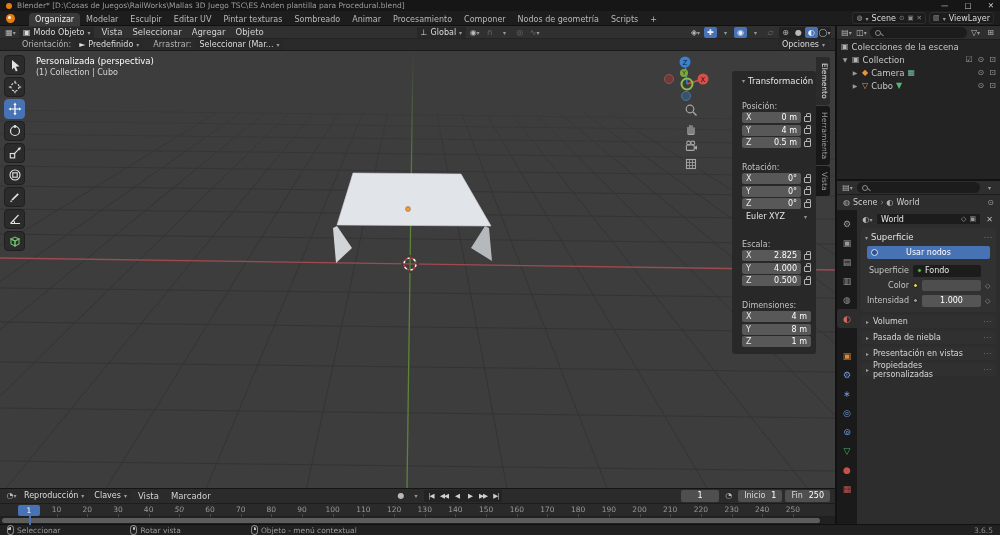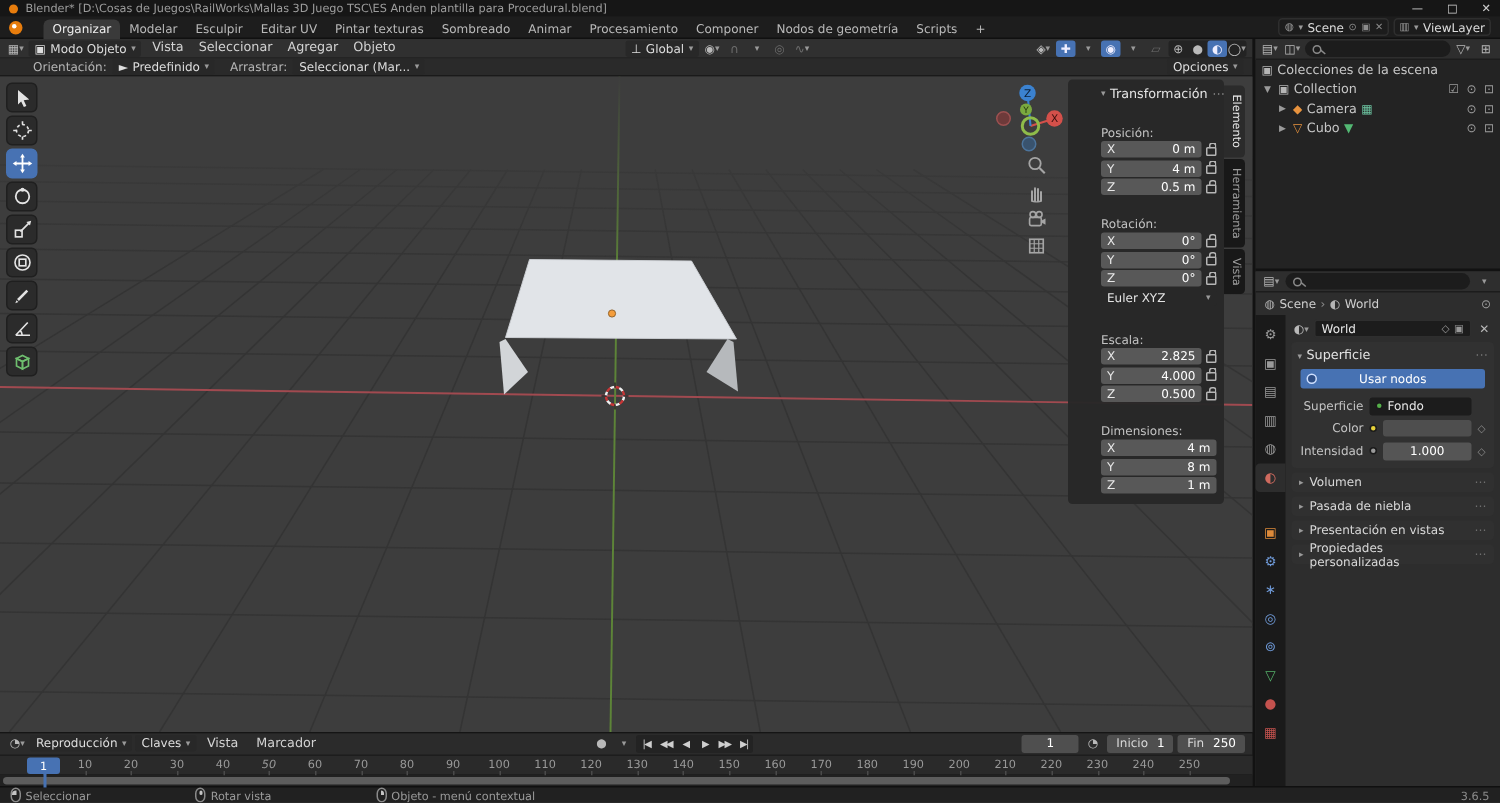--- a/index.html
+++ b/index.html
@@ -47,21 +47,21 @@
   .vp-overlay-text .l2{color:#d5d5d5;font-size:8px}
   
   .toolbar{position:absolute;left:4px;top:4px;display:flex;flex-direction:column;gap:2px}
   .tool{width:21px;height:20px;background:#2b2b2b;border:1px solid #1f1f1f;border-radius:4px;display:flex;align-items:center;justify-content:center}
   .tool.active{background:#4772b3;border-color:#4772b3}
   .tool svg{display:block}
   
   .navicons{position:absolute;right:137px;top:52px;display:flex;flex-direction:column;gap:4px;align-items:center}
   .navicons svg{display:block;opacity:.75}
   
-  .npanel{position:absolute;right:19px;top:2px;width:104px;background:rgba(40,40,40,.96);border-radius:3px;padding:3px 5px 5px 22px;color:#c9c9c9}
+  .npanel{position:absolute;right:19px;top:20px;width:84px;background:rgba(40,40,40,.96);border-radius:3px;padding:3px 5px 5px 10px;color:#c9c9c9}
   .np-title{display:flex;align-items:center;gap:3px;color:#e4e4e4;font-size:8.5px;height:13px}
   .np-title .dots{margin-left:auto;color:#8a8a8a}
   .np-lab{font-size:8px;color:#c2c2c2;height:11px;line-height:11px;margin-top:14px}
   .np-row{display:flex;align-items:center;gap:3px;height:11px;margin-bottom:1.5px}
   .np-field{flex:1;display:flex;align-items:center;background:#585858;border-radius:2px;height:11px;padding:0 4px;font-size:8px}
   .np-field .ax{color:#e8e8e8}
   .np-field .val{margin-left:auto;color:#fdfdfd}
   .lock{width:7px;height:6px;border:1px solid #b5b5b5;border-radius:1px;position:relative;flex:none;margin-top:2px}
   .lock::before{content:"";position:absolute;top:-4px;left:1px;width:3px;height:3px;border:1px solid #b5b5b5;border-bottom:none;border-radius:2px 2px 0 0}
   .np-select{display:flex;align-items:center;background:#282828;border-radius:2px;height:11px;padding:0 4px;font-size:8px;color:#e4e4e4;margin:2px 0 17px}
@@ -305,20 +305,24 @@
             <circle cx="684" cy="22" r="4" fill="#7aa93f"></circle>
             <text x="685" y="13.8" text-anchor="middle" font-size="7" fill="#0e2743" font-family="DejaVu Sans, sans-serif">Z</text>
             <circle cx="685" cy="11" r="5.5" fill="#3b82d0"></circle>
             <text x="685" y="13.6" text-anchor="middle" font-size="7" fill="#0c2038">Z</text>
             <circle cx="703" cy="28" r="5.5" fill="#d4504a"></circle>
             <text x="703" y="30.6" text-anchor="middle" font-size="7" fill="#3b0f0d">X</text>
             <text x="684" y="24.4" text-anchor="middle" font-size="6" fill="#24350f">Y</text>
           </g>
         </svg>
 
+      <div class="vp-overlay-text">
+        <div class="l1">Personalizada (perspectiva)</div>
+        <div class="l2">(1) Collection | Cubo</div>
+      </div>
 
       <div id="toolbar" class="toolbar">
           <div class="tool">
             <svg width="14" height="14" viewBox="0 0 14 14">
               <polygon points="4,2 11.5,8.3 7.8,8.8 9.6,12.6 7.9,13.4 6.1,9.6 4,11.6" fill="#e3e3e3"></polygon>
             </svg>
           </div>
           <div class="tool">
             <svg width="14" height="14" viewBox="0 0 14 14">
               <circle cx="7" cy="7" r="4" fill="none" stroke="#e3e3e3" stroke-width="1.1" stroke-dasharray="2 1.6"></circle>

